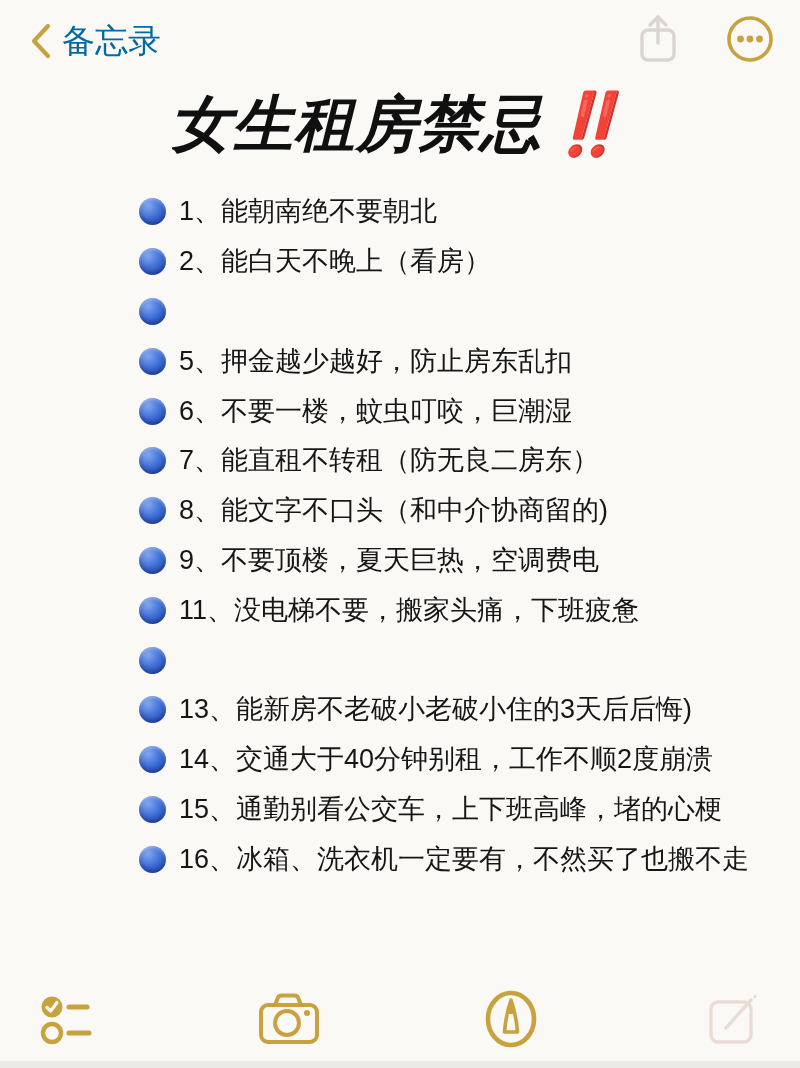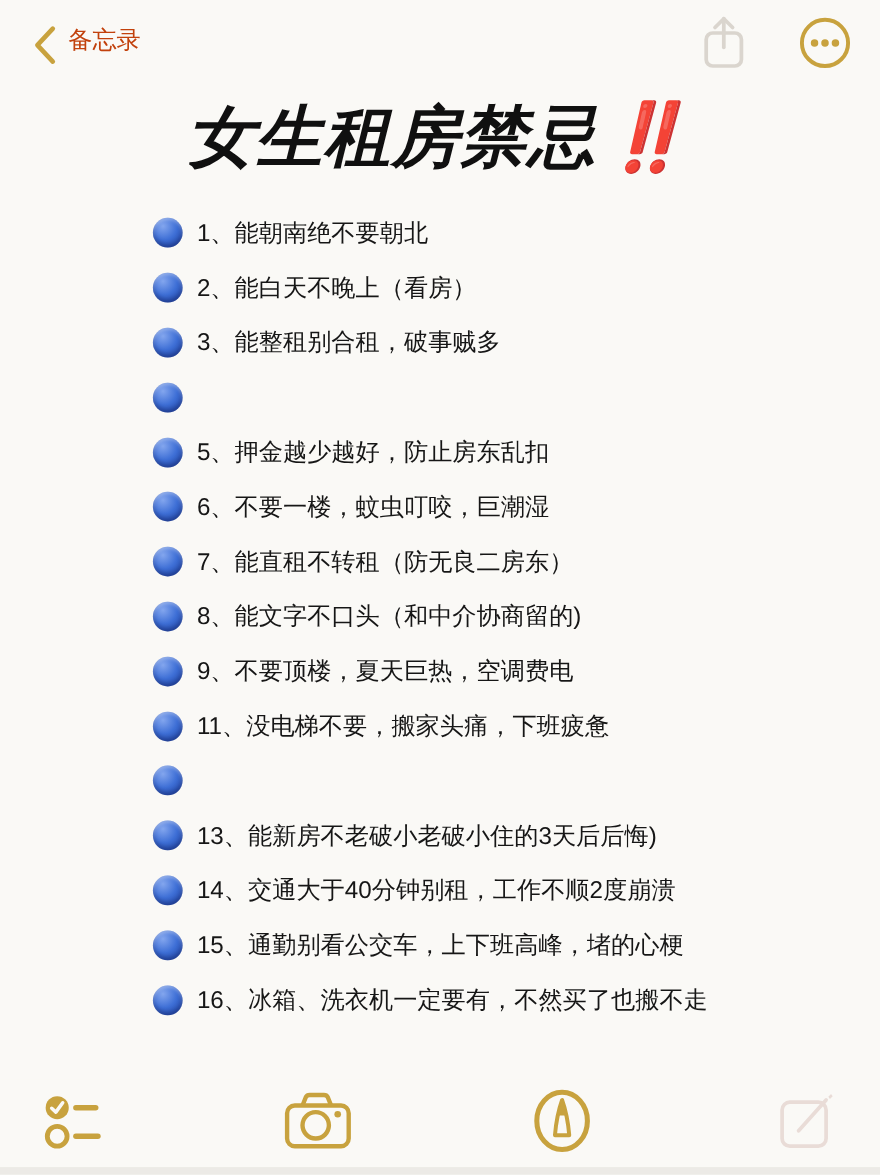--- a/index.html
+++ b/index.html
@@ -13,22 +13,22 @@
     color:#141414;
   }
 
   
   .navbar {
     position:absolute; top:0; left:0; right:0; height:82px;
     display:flex; align-items:center;
     padding:0 26px 0 30px; box-sizing:border-box;
   }
   .back-btn {
-    display:flex; gap:10px;
-    color:#c2410c; font-size:22px; cursor:pointer;
+    display:flex; align-items:center; gap:10px;
+    color:#0369a1; font-size:33px; cursor:pointer;
   }
   .back-btn svg { display:block; }
   .nav-actions { margin-left:auto; display:flex; align-items:center; gap:48px; }
   .icon-btn { display:flex; align-items:center; justify-content:center; cursor:pointer; }
 
   
   .note-title {
     position:absolute; top:84px; left:0; right:0;
     text-align:center;
     font-size:61px; font-weight:800; letter-spacing:1px;
@@ -49,21 +49,21 @@
     height:49.8px;
   }
   .bullet {
     flex:none;
     width:27px; height:27px; border-radius:50%;
     margin-right:13px;
     background:radial-gradient(circle at 34% 28%, #83A6EE 0%, #3E6FD6 48%, #1D3E9B 100%);
     box-shadow:inset 0 -3px 4px rgba(10,20,80,0.35), inset 0 2px 3px rgba(255,255,255,0.35);
   }
   .item-text {
-    font-size:22px; color:#161616; white-space:nowrap; line-height:1;
+    font-size:27px; color:#161616; white-space:nowrap; line-height:1;
   }
 
   
   .toolbar {
     position:absolute; left:0; right:0; bottom:7px; height:80px;
     display:flex; align-items:center; justify-content:space-between;
     padding:0 34px; box-sizing:border-box;
     background:#FAF9F6;
   }
   .bottom-strip {
@@ -115,24 +115,20 @@
     <div class="item">
         <span class="bullet"></span>
         <span class="item-text">1、能朝南绝不要朝北</span>
       </div>
     <div class="item">
         <span class="bullet"></span>
         <span class="item-text">2、能白天不晚上（看房）</span>
       </div>
     <div class="item">
         <span class="bullet"></span>
-        <span class="item-text">3、能整租别合租，破事贼多</span>
-      </div>
-    <div class="item">
-        <span class="bullet"></span>
       </div>
     <div class="item">
         <span class="bullet"></span>
         <span class="item-text">5、押金越少越好，防止房东乱扣</span>
       </div>
     <div class="item">
         <span class="bullet"></span>
         <span class="item-text">6、不要一楼，蚊虫叮咬，巨潮湿</span>
       </div>
     <div class="item">

